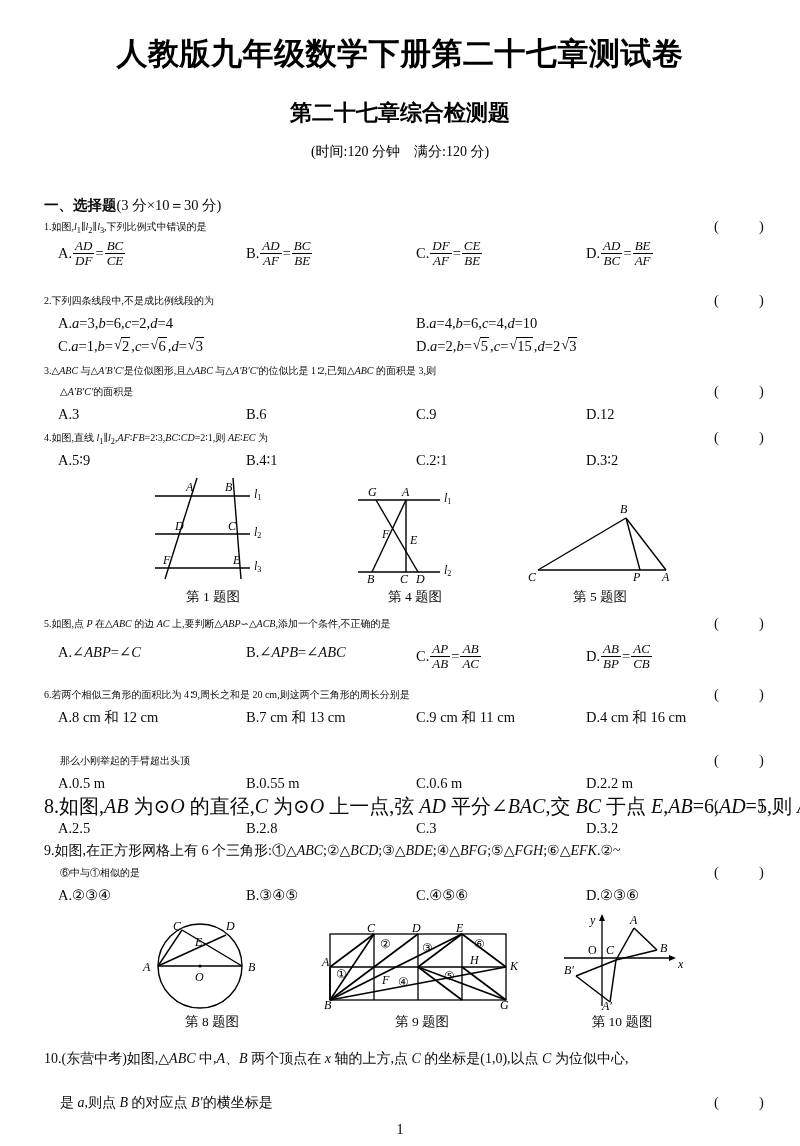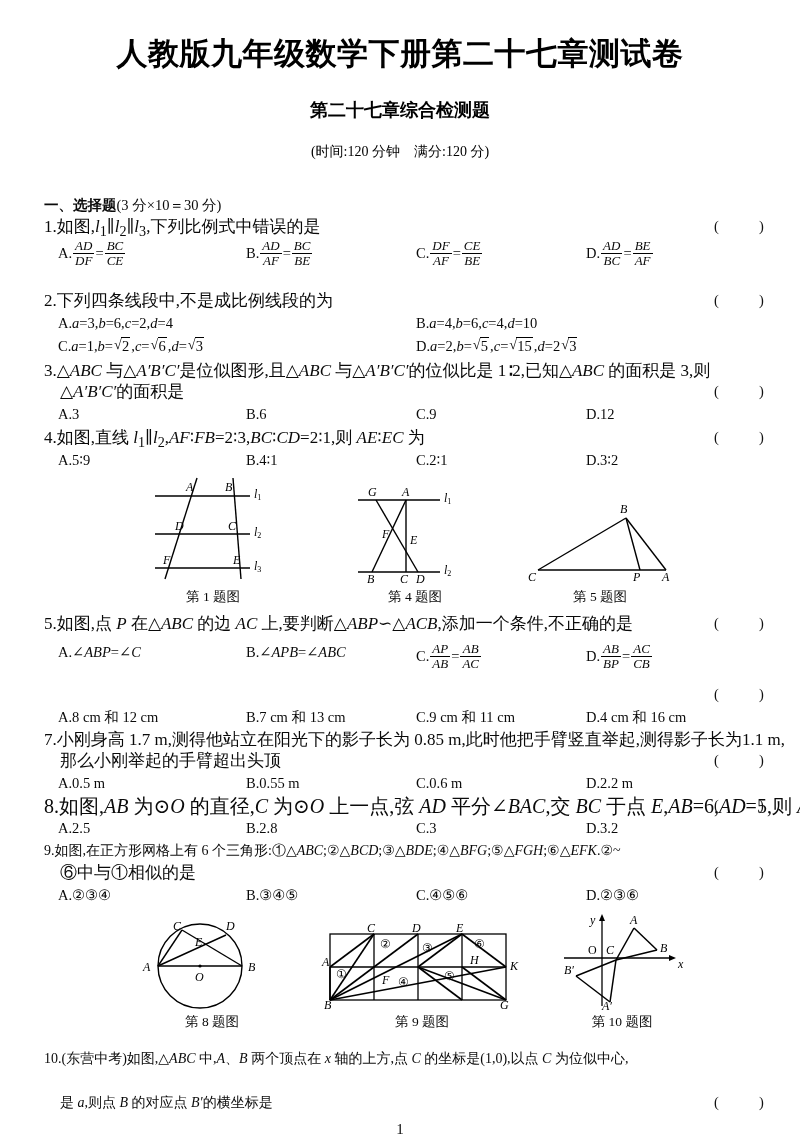--- a/index.html
+++ b/index.html
@@ -29,21 +29,21 @@
     font-family: "Liberation Sans", "DejaVu Sans", sans-serif;
     font-weight: 900;
     font-size: 31px;
     letter-spacing: 0.5px;
     color: #000;
   }
   .sub-title {
     position: absolute;
     top: 98px; left: 0; right: 0;
     text-align: center;
-    font-size: 18px;
+    font-size: 22px;
     font-weight: 700;
     color: #000;
   }
   .meta-line {
     position: absolute;
     top: 143px; left: 0; right: 0;
     text-align: center;
     font-size: 14px;
     color: #000;
   }
@@ -54,21 +54,21 @@
     position: absolute;
     left: 44px;
     font-size: 14.5px;
     font-weight: 700;
   }
   .sec-head .reg { font-weight: 400; }
 
   .qline {
     position: absolute;
     left: 44px;
-    font-size: 17px;
+    font-size: 10px;
     line-height: 18px;
     white-space: nowrap;
   }
   .qline.indent { left: 60px; }
 
   .paren {
     position: absolute;
     font-size: 14.5px;
     letter-spacing: 11px;
     color: #111;
@@ -308,29 +308,29 @@
         </span></span>
     <span class="c4">D.<span class="frac">
           <span class="num">AB</span>
           <span class="den">BP</span>
         </span>=<span class="frac">
           <span class="num">AC</span>
           <span class="den">CB</span>
         </span></span>
   </div>
 
+  <div class="qline" style="top:686px;">6.若两个相似三角形的面积比为 4∶9,周长之和是 20 cm,则这两个三角形的周长分别是</div>
   <div class="paren" style="top:686px; left:714px;">(&nbsp;&nbsp;)</div>
   <div class="optrow" style="top:708px;">
     <span class="c1">A.8 cm 和 12 cm</span>
     <span class="c2">B.7 cm 和 13 cm</span>
     <span class="c3">C.9 cm 和 11 cm</span>
     <span class="c4">D.4 cm 和 16 cm</span>
   </div>
 
-  <div class="qline" style="top:731px;">7.小刚身高 1.7 m,测得他站立在阳光下的影子长为 0.85 m,此时他把手臂竖直举起,测得影子长为1.1 m,</div>
   <div class="qline indent" style="top:752px;">那么小刚举起的手臂超出头顶</div>
   <div class="paren" style="top:752px; left:714px;">(&nbsp;&nbsp;)</div>
   <div class="optrow" style="top:774px;">
     <span class="c1">A.0.5 m</span>
     <span class="c2">B.0.55 m</span>
     <span class="c3">C.0.6 m</span>
     <span class="c4">D.2.2 m</span>
   </div>
 
   <div class="qline" style="top:797px; font-size:20px;">8.如图,<i>AB</i> 为⊙<i>O</i> 的直径,<i>C</i> 为⊙<i>O</i> 上一点,弦 <i>AD</i> 平分∠<i>BAC</i>,交 <i>BC</i> 于点 <i>E</i>,<i>AB</i>=6,<i>AD</i>=5,则 <i>AE</i> 的长为</div>

